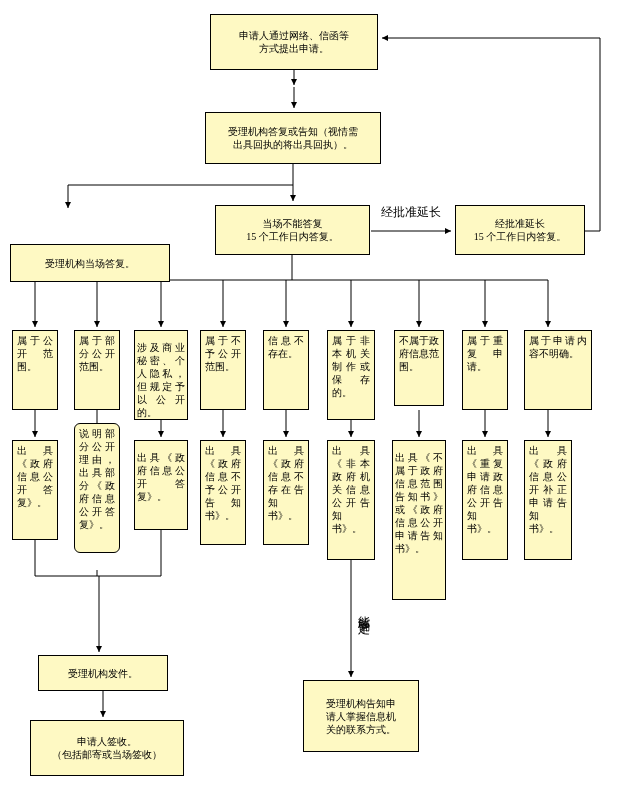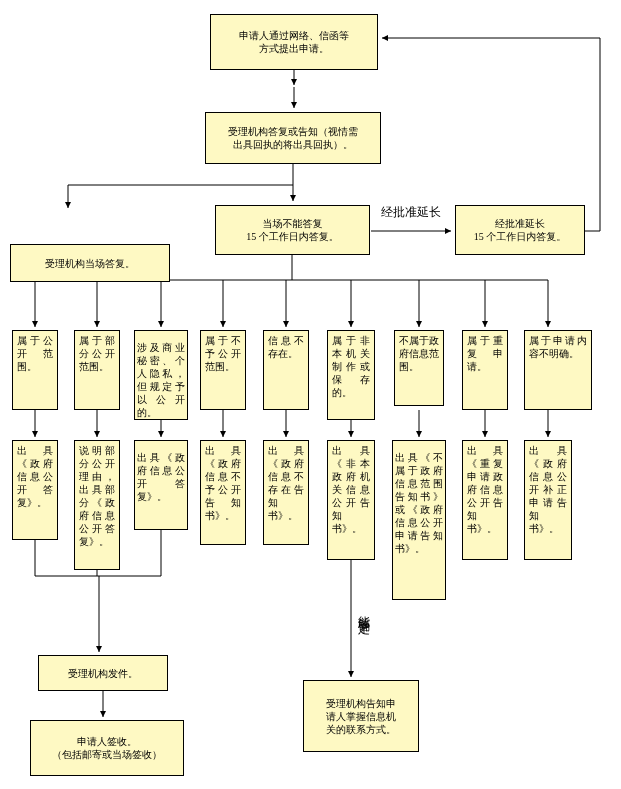--- a/index.html
+++ b/index.html
@@ -125,21 +125,21 @@
   <div class="node fill" style="left:74px;  top:330px; width:46px; height:80px;">属于部分公开范围。</div>
   <div class="node fill pad2" style="left:134px; top:330px; width:54px; height:90px;">涉及商业秘密、个人隐私，但规定予以公开的。</div>
   <div class="node fill" style="left:200px; top:330px; width:46px; height:80px;">属于不予公开范围。</div>
   <div class="node fill" style="left:263px; top:330px; width:46px; height:80px;">信息不存在。</div>
   <div class="node fill" style="left:327px; top:330px; width:48px; height:90px;">属于非本机关制作或保存的。</div>
   <div class="node fill" style="left:394px; top:330px; width:50px; height:76px;">不属于政府信息范围。</div>
   <div class="node fill" style="left:462px; top:330px; width:46px; height:80px;">属于重复申请。</div>
   <div class="node fill" style="left:524px; top:330px; width:68px; height:80px;">属于申请内容不明确。</div>
 
   <div class="node fill" style="left:12px;  top:440px; width:46px; height:100px;">出具《政府信息公开答复》。</div>
-  <div class="node fill" style="left:74px;  top:440px; width:46px; height:130px;">说明部分公开理由，出具部分《政府信息公开答复》。</div>
+  <div class="node fill" style="left:74px;  top:423px; width:46px; height:130px;border-radius:6px;">说明部分公开理由，出具部分《政府信息公开答复》。</div>
   <div class="node fill pad2" style="left:134px; top:440px; width:54px; height:90px;">出具《政府信息公开答复》。</div>
   <div class="node fill" style="left:200px; top:440px; width:46px; height:105px;">出具《政府信息不予公开告知书》。</div>
   <div class="node fill" style="left:263px; top:440px; width:46px; height:105px;">出具《政府信息不存在告知书》。</div>
   <div class="node fill" style="left:327px; top:440px; width:48px; height:120px;">出具《非本政府机关信息公开告知书》。</div>
   <div class="node fill pad2" style="left:392px; top:440px; width:54px; height:160px;">出具《不属于政府信息范围告知书》或《政府信息公开申请告知书》。</div>
   <div class="node fill" style="left:462px; top:440px; width:46px; height:120px;">出具《重复申请政府信息公开告知书》。</div>
   <div class="node fill" style="left:524px; top:440px; width:48px; height:120px;">出具《政府信息公开补正申请告知书》。</div>
 
   <div class="node center" style="left:38px; top:655px; width:130px; height:36px;">受理机构发件。</div>
 

